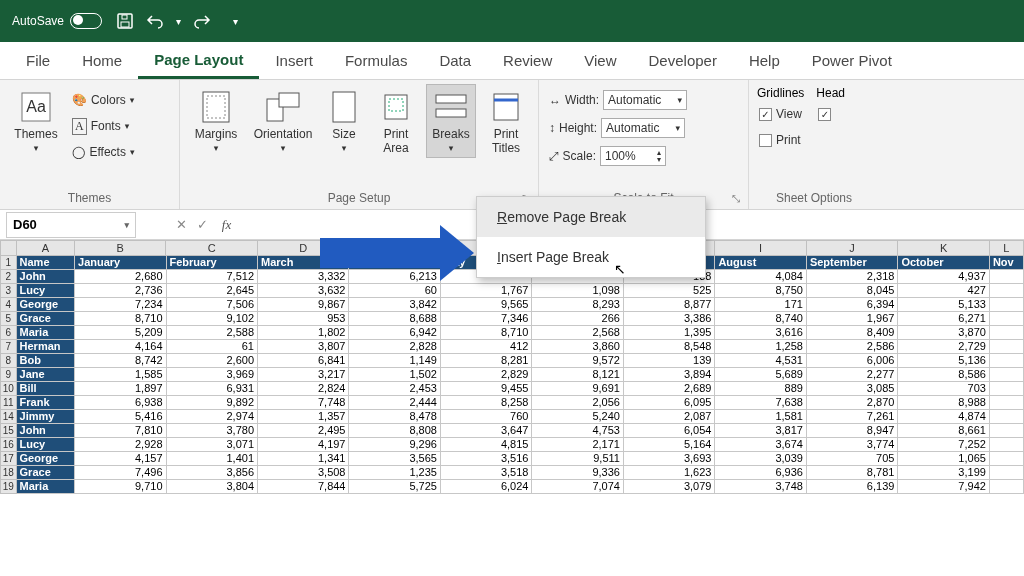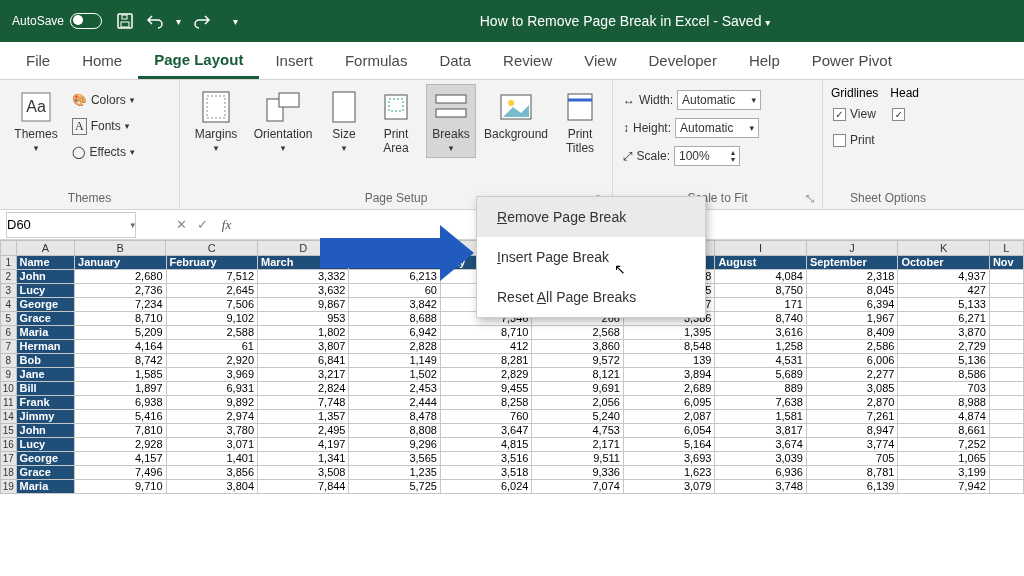--- a/index.html
+++ b/index.html
@@ -28,21 +28,21 @@
 .big-btn { width: 56px; display: flex; flex-direction: column; align-items: center; gap: 2px; font-size: 12px; color: #333; padding: 4px 2px; border: 1px solid transparent; }
 .big-btn.active { background: #d6d6d6; border-color:#b8b8b8;}
 .big-icon { width: 36px; height: 36px; display:flex; align-items:center; justify-content:center; }
 .small-row { display:flex; align-items:center; gap:4px; font-size:12px; color:#333; height:24px; padding:0 2px;}
 .dd { width: 84px; height: 20px; border:1px solid #ababab; background:#fff; font-size:12px; display:flex; align-items:center; justify-content:space-between; padding:0 4px;}
 .chk { width:13px; height:13px; border:1px solid #888; display:inline-flex; align-items:center; justify-content:center; font-size:10px; background:#fff;}
 .col { display:flex; flex-direction:column; gap:2px; }
 
 
 .formula-row { height: 30px; display:flex; align-items:center; border-bottom:1px solid #d4d4d4; }
-.namebox { width: 130px; height: 26px; border:1px solid #ccc; margin-left:6px; display:flex; align-items:center; justify-content:space-between; padding:0 0; font-size:13px; background:#fff;}
+.namebox { width: 130px; height: 26px; border:1px solid #ccc; margin-left:6px; display:flex; align-items:center; justify-content:space-between; padding:0 6px; font-size:13px; background:#fff;font-weight:bold;}
 .fx-btns { display:flex; gap:10px; margin-left:40px; align-items:center; color:#888;}
 .fx { font-style:italic; font-family:serif; font-size:13px; color:#555; margin-left:4px;}
 
 
 .arrow { position:absolute; left:320px; top:238px; z-index:20; }
 .arrow-body { width:120px; height:30px; background:#215bc0; }
 .arrow-head { position:absolute; left:120px; top:-13px; width:0; height:0; border-top:28px solid transparent; border-bottom:28px solid transparent; border-left:34px solid #215bc0; }
 
 
 .menu { position:absolute; left:476px; top:196px; width:230px; background:#fff; border:1px solid #ccc; box-shadow:2px 4px 8px rgba(0,0,0,0.25); z-index:30; }
@@ -87,23 +87,20 @@
         </svg>
     </span>
     <span style="color:#fff;font-size:10px;">▾</span>
     <span class="qat-icon">
       <svg width="18" height="16" viewBox="0 0 18 16">
           <path d="M12 3 L16 7 L12 11 M16 7 H6 A4 4 0 0 0 6 15" fill="none" stroke="#fff" stroke-width="1.5"></path>
         </svg>
     </span>
     <span style="color:#fff;font-size:10px;margin-left:10px;">▾</span>
   </div>
-  <div class="doctitle">
-    <span>How to Remove Page Break in Excel</span> - <span>Saved</span> <span style="font-size:10px;">▾</span>
-  </div>
 </div>
 
 <div class="ribbon-tabs">
   <div class="tab">File</div>
   <div class="tab">Home</div>
   <div class="tab active">Page Layout</div>
   <div class="tab">Insert</div>
   <div class="tab">Formulas</div>
   <div class="tab">Data</div>
   <div class="tab">Review</div>
@@ -190,30 +187,20 @@
         </div>
       <div class="big-btn active" style="width:50px;">
           <span class="big-icon">
             <svg width="34" height="28" viewBox="0 0 34 28">
               <rect x="2" y="2" width="30" height="8" fill="#fff" stroke="#555"></rect>
               <rect x="2" y="16" width="30" height="8" fill="#fff" stroke="#555"></rect>
             </svg>
           </span>
           <span>Breaks</span>
           <span style="font-size:9px;">▾</span>
-        </div>
-      <div class="big-btn" style="width:68px;">
-          <span class="big-icon">
-            <svg width="34" height="28" viewBox="0 0 34 28">
-              <rect x="2" y="2" width="30" height="24" fill="#fff" stroke="#555"></rect>
-              <circle cx="12" cy="10" r="3" fill="#fc3"></circle>
-              <path d="M4 24 L14 14 L22 20 L30 12 V24 Z" fill="#7bc"></path>
-            </svg>
-          </span>
-          <span>Background</span>
         </div>
       <div class="big-btn" style="width:48px;">
           <span class="big-icon">
             <svg width="30" height="32" viewBox="0 0 30 32">
               <rect x="3" y="3" width="24" height="26" fill="#fff" stroke="#555"></rect>
               <line x1="3" y1="9" x2="27" y2="9" stroke="#36c" stroke-width="3"></line>
             </svg>
           </span>
           <span style="white-space:pre-line;text-align:center;">Print
 Titles</span>
@@ -304,23 +291,20 @@
     <div class="arrow-head"></div>
 </div>
 
 <div class="menu">
   <div class="menu-item hover">
       <span><u>R</u><span>emove Page Break</span></span>
     </div>
   <div class="menu-item">
       <span><u>I</u><span>nsert Page Break</span></span>
     </div>
-  <div class="menu-item">
-      <span>Reset <u>A</u><span>ll Page Breaks</span></span>
-    </div>
 </div>
 <div class="cursor">↖</div>
 
 <div class="grid" id="grid">
     <div class="col-headers">
       <div class="rownum-spacer"></div>
       <div class="ch" style="width:60px">A</div>
       <div class="ch" style="width:94px">B</div>
       <div class="ch" style="width:94px">C</div>
       <div class="ch" style="width:94px">D</div>
@@ -435,21 +419,21 @@
       <div class="cell num" style="width:94px">8,548</div>
       <div class="cell num" style="width:94px">1,258</div>
       <div class="cell num" style="width:94px">2,586</div>
       <div class="cell num" style="width:94px">2,729</div>
       <div class="cell num" style="width:35px"></div>
     </div>
     <div class="row">
       <div class="rn">8</div>
       <div class="cell name" style="width:60px">Bob</div>
       <div class="cell num" style="width:94px">8,742</div>
-      <div class="cell num" style="width:94px">2,920</div>
+      <div class="cell num" style="width:94px">2,600</div>
       <div class="cell num" style="width:94px">6,841</div>
       <div class="cell num" style="width:94px">1,149</div>
       <div class="cell num" style="width:94px">8,281</div>
       <div class="cell num" style="width:94px">9,572</div>
       <div class="cell num" style="width:94px">139</div>
       <div class="cell num" style="width:94px">4,531</div>
       <div class="cell num" style="width:94px">6,006</div>
       <div class="cell num" style="width:94px">5,136</div>
       <div class="cell num" style="width:35px"></div>
     </div>

